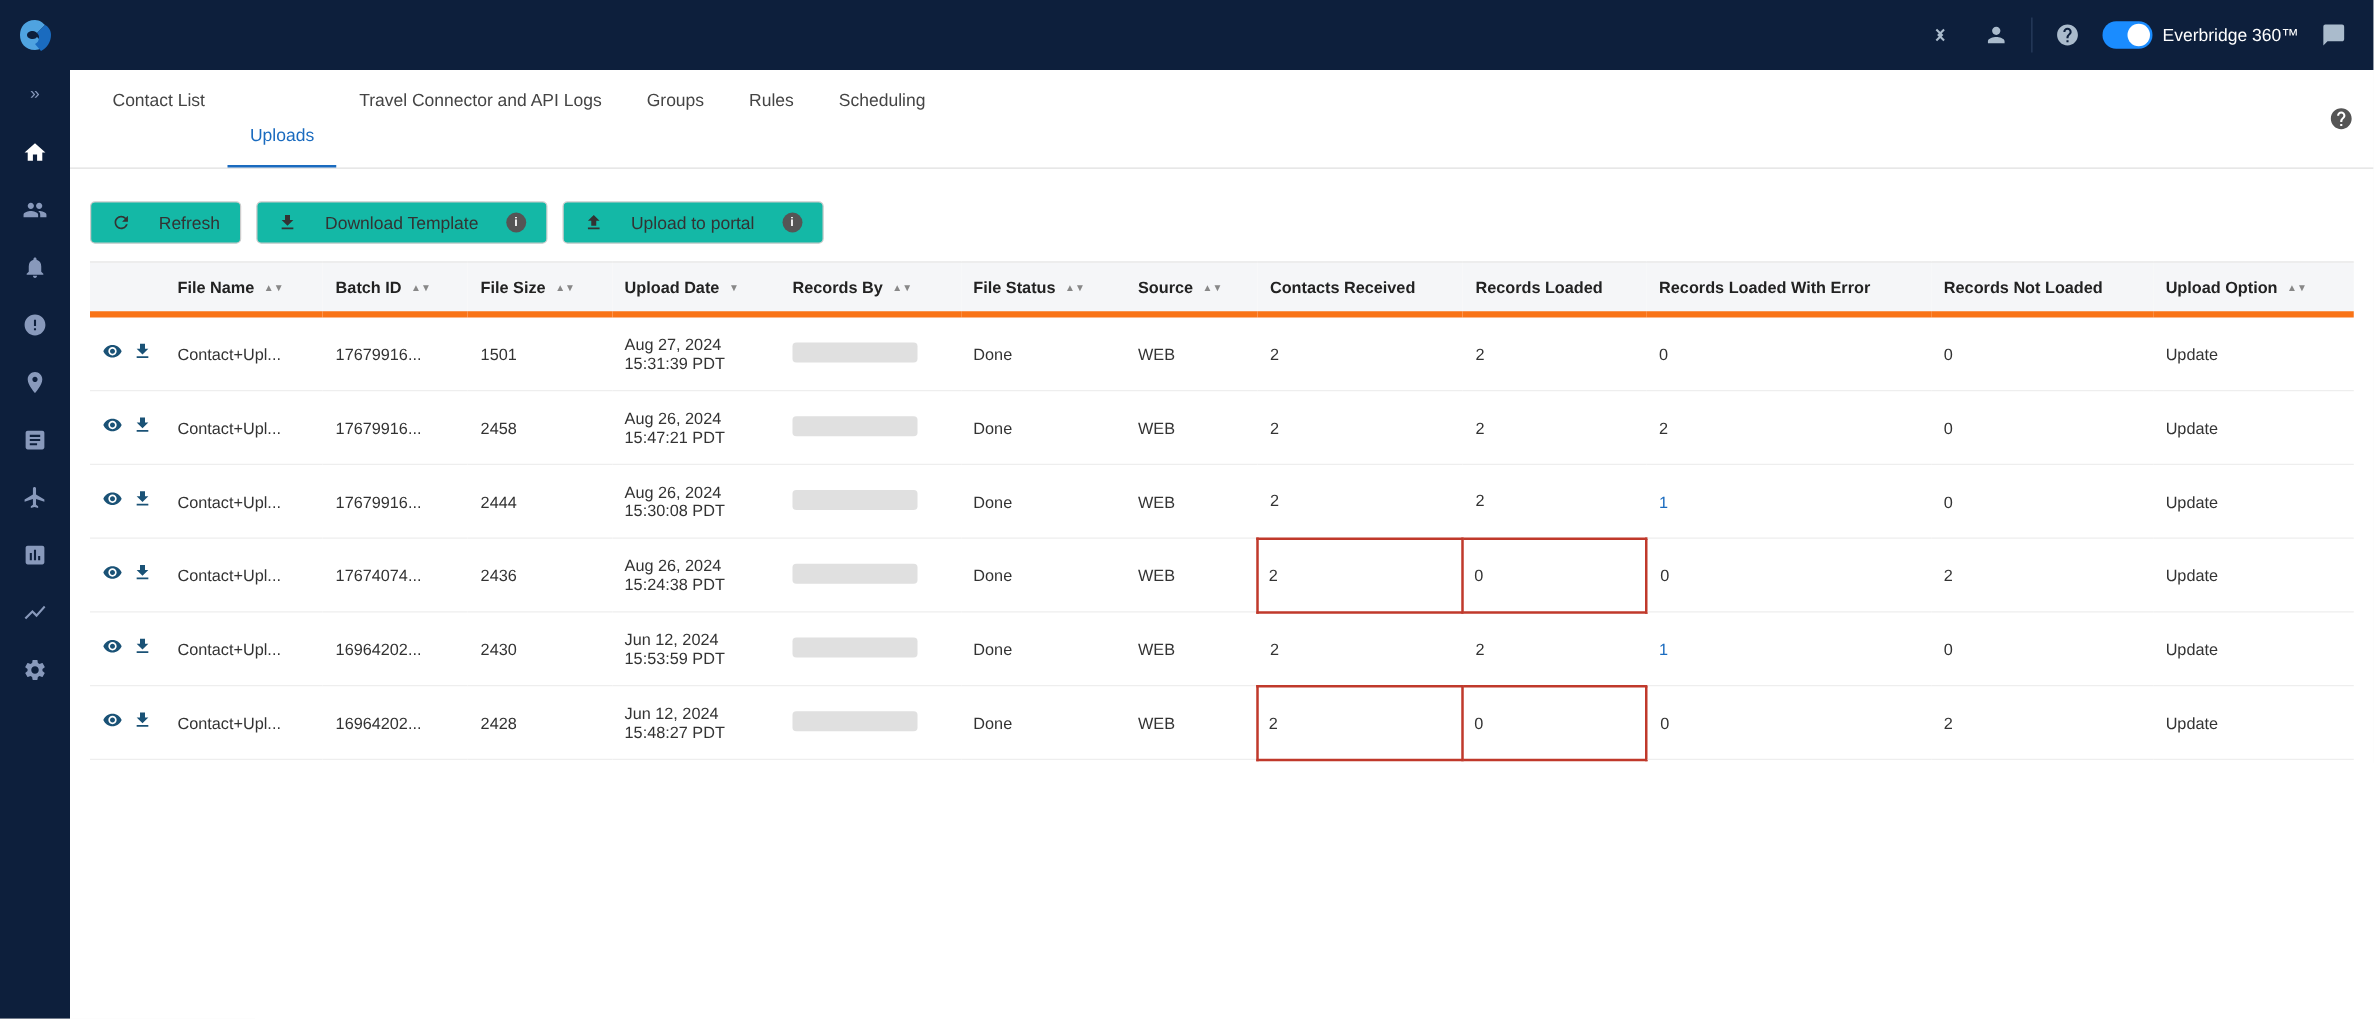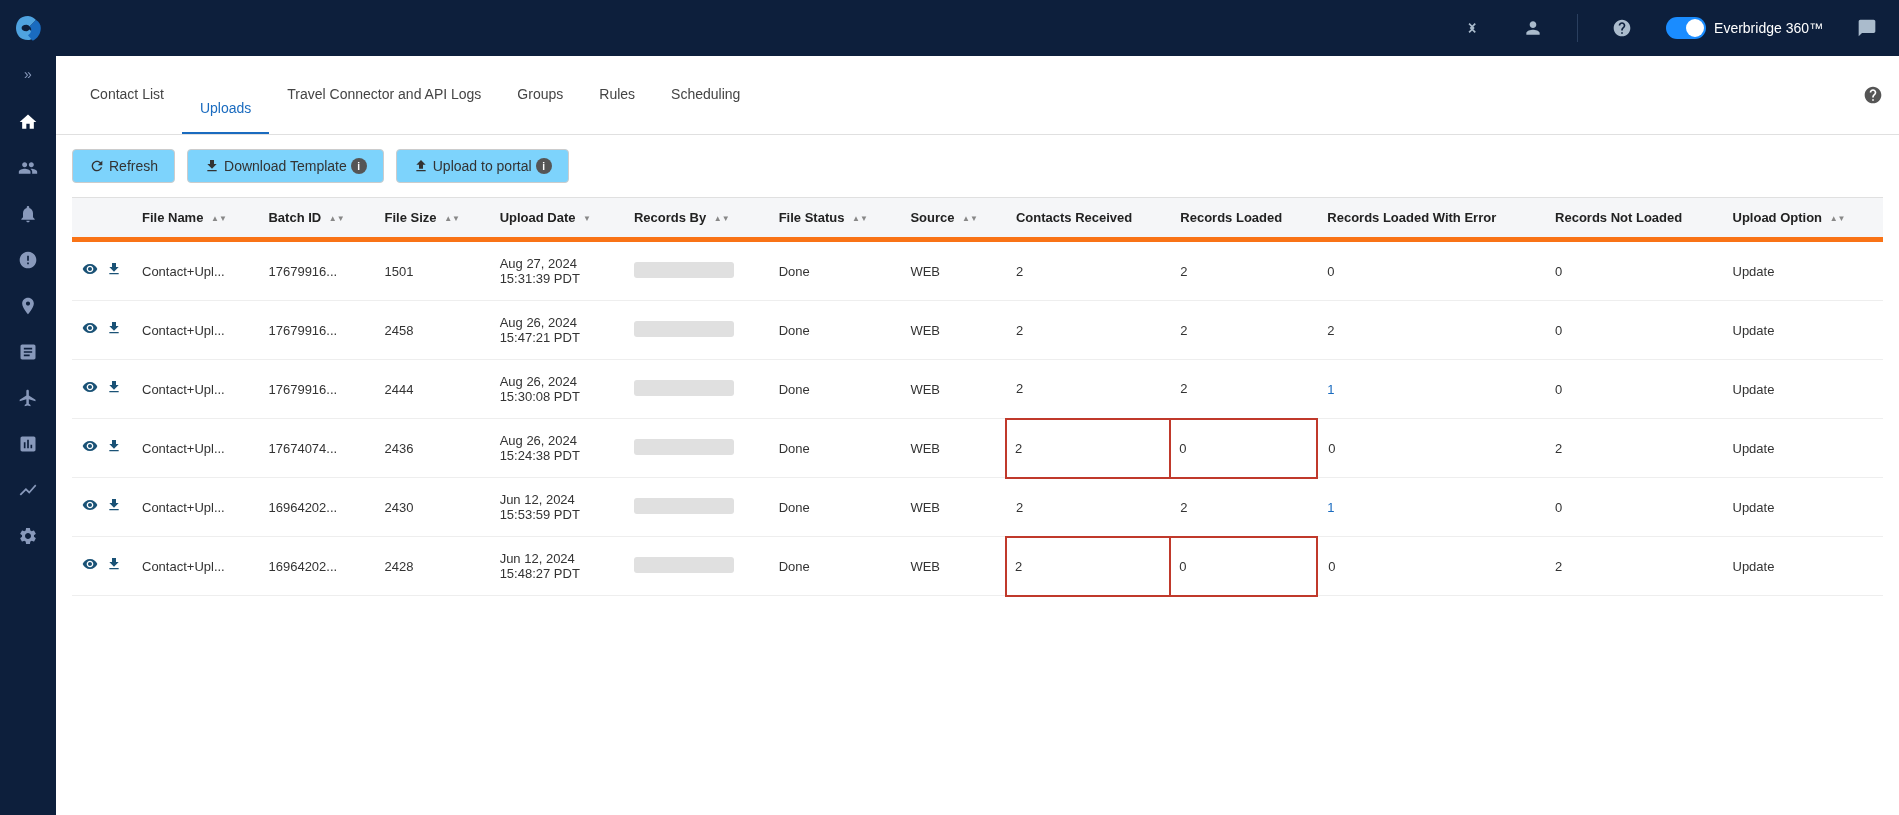--- a/index.html
+++ b/index.html
@@ -67,21 +67,21 @@
     }
 
     
     .topbar {
       height: 56px;
       background: #0d1f3c;
       display: flex;
       align-items: center;
       justify-content: flex-end;
       padding: 0 16px;
-      gap: 28px;
+      gap: 12px;
       flex-shrink: 0;
     }
     .topbar-icon {
       color: #aabbcc;
       cursor: pointer;
       display: flex;
       align-items: center;
       justify-content: center;
       width: 32px;
       height: 32px;
@@ -129,21 +129,21 @@
       display: flex;
       align-items: center;
       border-bottom: 1px solid #e0e0e0;
       padding: 0 16px;
       background: #fff;
       flex-shrink: 0;
       justify-content: space-between;
     }
     .tabs-list {
       display: flex;
-      align-items: center;
+      align-items: flex-start;
       gap: 0;
     }
     .tab-item {
       padding: 16px 18px;
       font-size: 14px;
       color: #444;
       cursor: pointer;
       border-bottom: 2px solid transparent;
       white-space: nowrap;
     }
@@ -160,29 +160,30 @@
     .toolbar {
       display: flex;
       align-items: center;
       padding: 14px 16px;
       gap: 12px;
       flex-shrink: 0;
     }
     .btn {
       display: flex;
       align-items: center;
-      gap: 4px;
+      gap: 22px;
       padding: 8px 16px;
       border-radius: 4px;
       font-size: 14px;
       cursor: pointer;
       border: 1px solid #ccc;
-      background: #7dd3fc;
+      background: #14b8a6;
       color: #333;
       font-weight: 400;
+      margin-top: 12px;
     }
     .btn svg { width: 16px; height: 16px; }
     .info-icon {
       display: inline-flex;
       align-items: center;
       justify-content: center;
       width: 16px;
       height: 16px;
       border-radius: 50%;
       background: #555;

